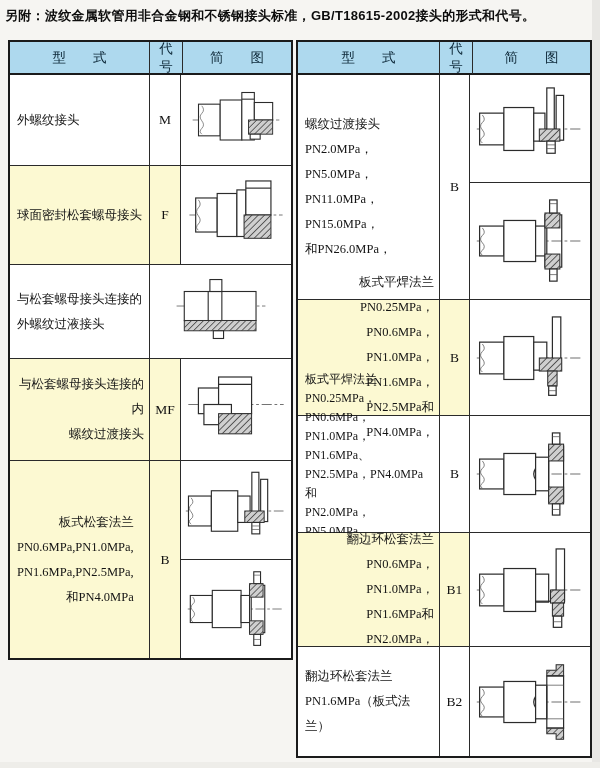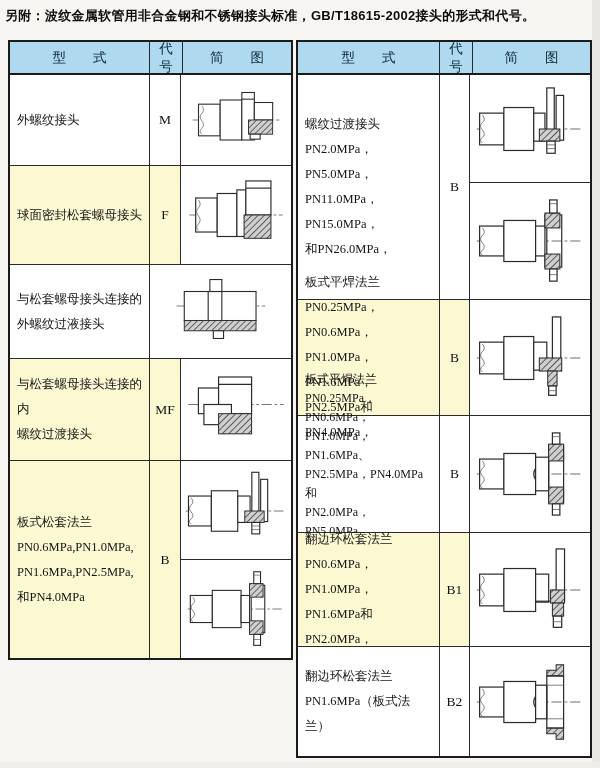--- a/index.html
+++ b/index.html
@@ -24,21 +24,21 @@
   .row.hdr{border-top:none;background:#aed9ee;}
   .row.after-hdr{border-top:2px solid #1b1b1b;}
   .cell{box-sizing:border-box;display:flex;align-items:center;}
   .ct{border-right:1.5px solid #2a2a2a;padding:3px 5px 3px 7px;}
   .cc{border-right:1.5px solid #2a2a2a;justify-content:center;
       font-size:13.5px;}
   .cd{flex:1;justify-content:center;padding:2px;}
   .tbl-left  .ct{width:140px;} .tbl-left  .cc{width:31px;}
   .tbl-right .ct{width:142px;} .tbl-right .cc{width:30px;}
   .hc{justify-content:center;font-size:13.5px;color:#0c2737;padding:16px;}
-  .yellow{background:#fcf9d2;}
+  .yellow{background:#fcf9d2;text-align:right;}
   .type-text{font-size:12.5px;line-height:25px;white-space:pre-line;color:#141414;}
   .lh-tight .type-text{line-height:19px;font-size:12px;}
   .cd-split{flex-direction:column;align-items:stretch;padding:0;}
   .subcell{display:flex;align-items:center;justify-content:center;}
   .subcell + .subcell{border-top:1.5px solid #2a2a2a;}
   
   svg.diag{display:block;}
   .ln{stroke:#2b2b2b;stroke-width:1.3;fill:#fff;}
   .ln-n{stroke:#2b2b2b;stroke-width:1.3;fill:none;}
   .thin{stroke:#555;stroke-width:.8;fill:none;}

